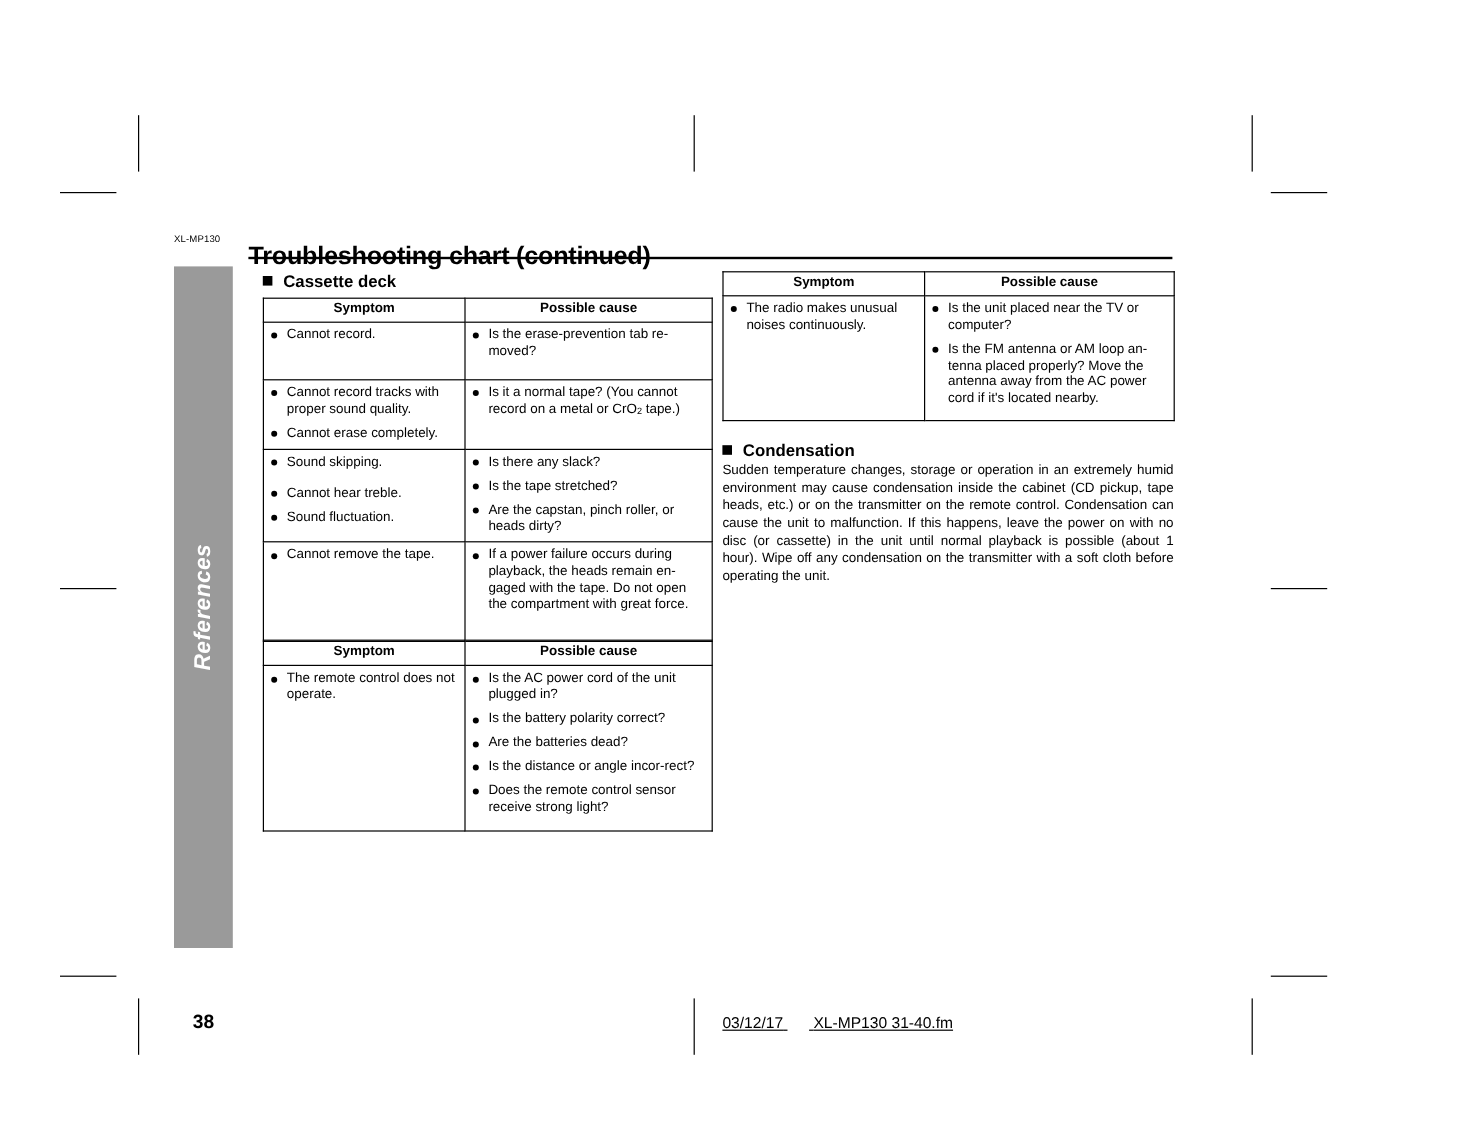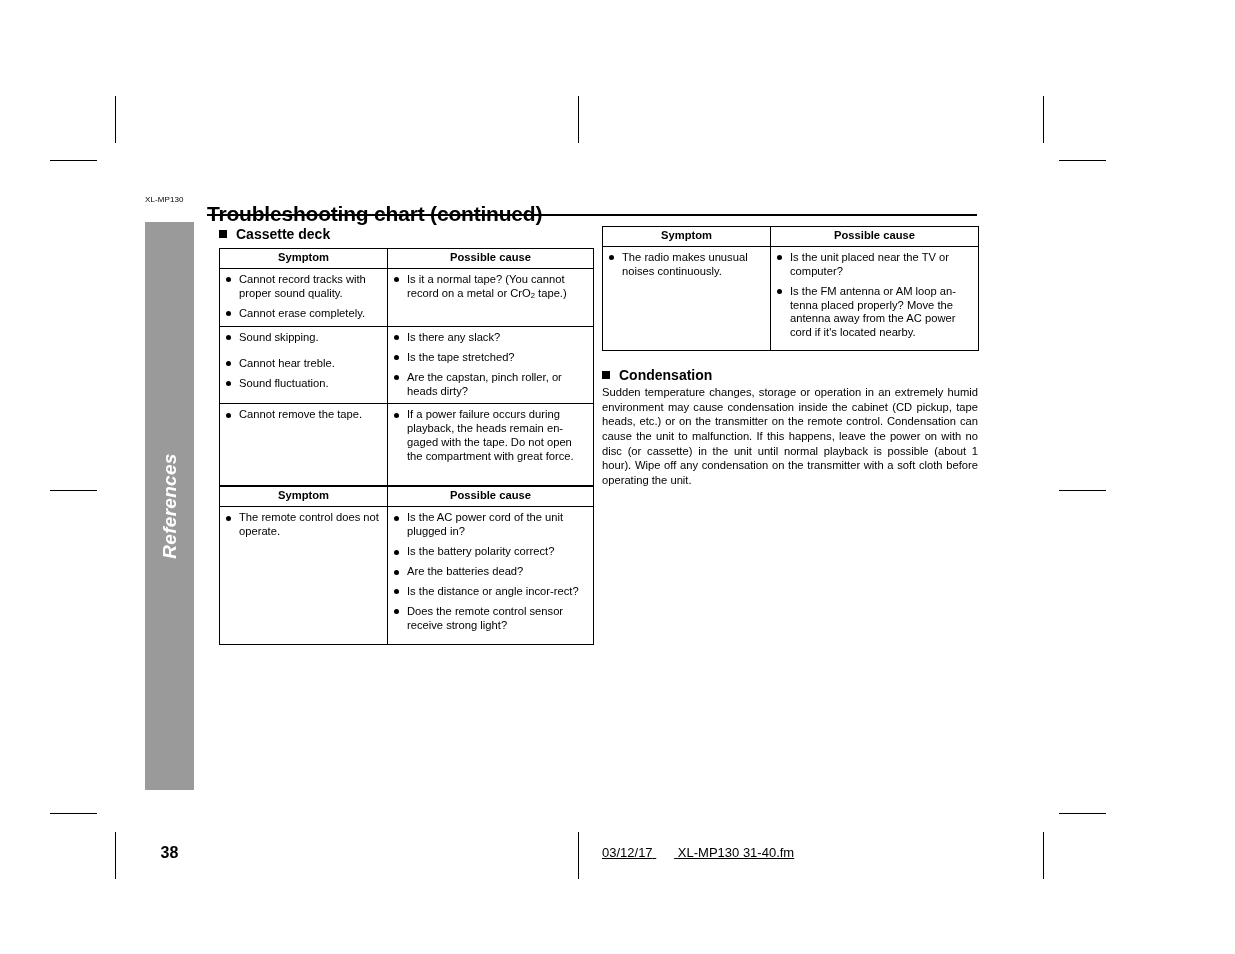--- a/index.html
+++ b/index.html
@@ -207,20 +207,28 @@
         <col style="width:206px">
       </colgroup>
     <thead>
       <tr>
         <th>Symptom</th>
         <th>Possible cause</th>
       </tr>
     </thead>
     <tbody>
       <tr>
+        <td style="height:38px">
+          <p class="bi">Cannot record.</p>
+        </td>
+        <td>
+          <p class="bi">Is the erase-prevention tab re-moved?</p>
+        </td>
+      </tr>
+      <tr>
         <td style="height:48px">
           <p class="bi">Cannot record tracks with proper sound quality.</p>
           <p class="bi">Cannot erase completely.</p>
         </td>
         <td>
           <p class="bi">Is it a normal tape? (You cannot record on a metal or CrO<sub>2</sub> tape.)</p>
         </td>
       </tr>
       <tr>
         <td style="height:67px">

